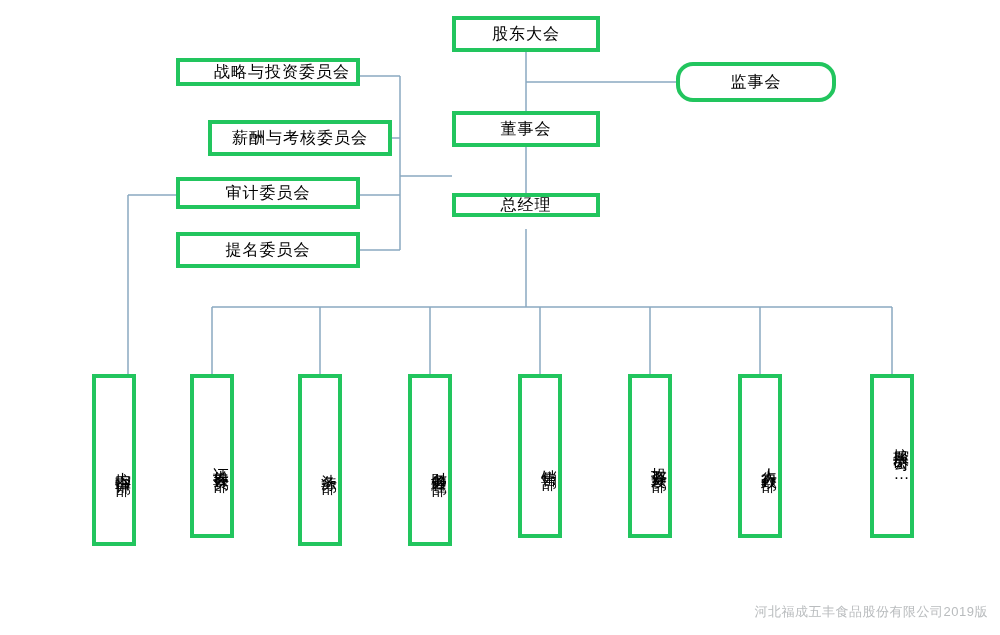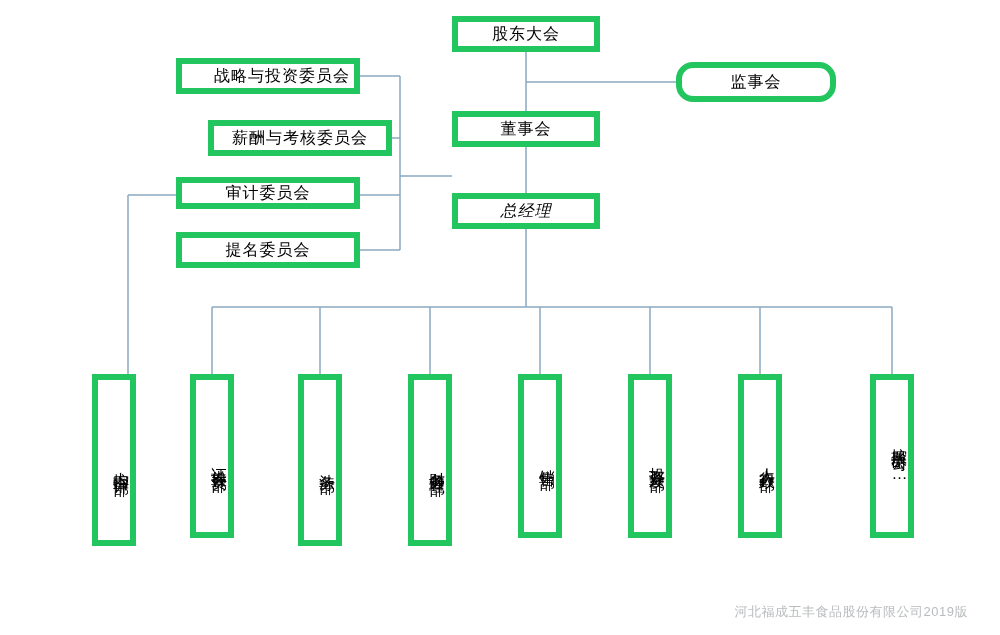--- a/index.html
+++ b/index.html
@@ -19,42 +19,42 @@
     position: absolute;
     left: 0;
     top: 0;
     width: 1000px;
     height: 635px;
     pointer-events: none;
   }
   .node {
     position: absolute;
     box-sizing: border-box;
-    border: 6px solid #22c55e;
+    border: 4px solid #22c55e;
     background: #ffffff;
     display: flex;
     align-items: center;
     justify-content: center;
     font-size: 16px;
     color: #000000;
     letter-spacing: 1px;
     white-space: nowrap;
   }
   .node.vertical {
     writing-mode: vertical-rl;
     text-orientation: upright;
     letter-spacing: 2px;
     line-height: 1.1;
     padding-top: 8px;
     align-items: flex-start;
     justify-content: center;
   }
   .footer {
     position: absolute;
-    right: 32px;
+    right: 12px;
     bottom: 14px;
     font-size: 13px;
     color: #b9bcbe;
     letter-spacing: 0.5px;
   }
 </style>
 </head>
 <body>
 
 <div id="canvas">
@@ -99,25 +99,25 @@
   </div>
 
   <div class="node" style="left:676px; top:62px; width:160px; height:40px;border-radius:17px;">
     <span>监事会</span>
   </div>
 
   <div class="node" style="left:452px; top:111px; width:148px; height:36px;text-align:right;">
     <span>董事会</span>
   </div>
 
-  <div class="node" style="left:452px; top:193px; width:148px; height:36px;font-style:italic;">
+  <div class="node" style="left:452px; top:193px; width:148px; height:24px;">
     <span>总经理</span>
   </div>
 
-  <div class="node" style="left:176px; top:58px; width:184px; height:36px;padding-left:28px;">
+  <div class="node" style="left:176px; top:58px; width:184px; height:28px;padding-left:28px;">
     <span>战略与投资委员会</span>
   </div>
 
   <div class="node" style="left:176px; top:120px; width:184px; height:36px;margin-left:32px;">
     <span>薪酬与考核委员会</span>
   </div>
 
   <div class="node" style="left:176px; top:177px; width:184px; height:32px;">
     <span>审计委员会</span>
   </div>

